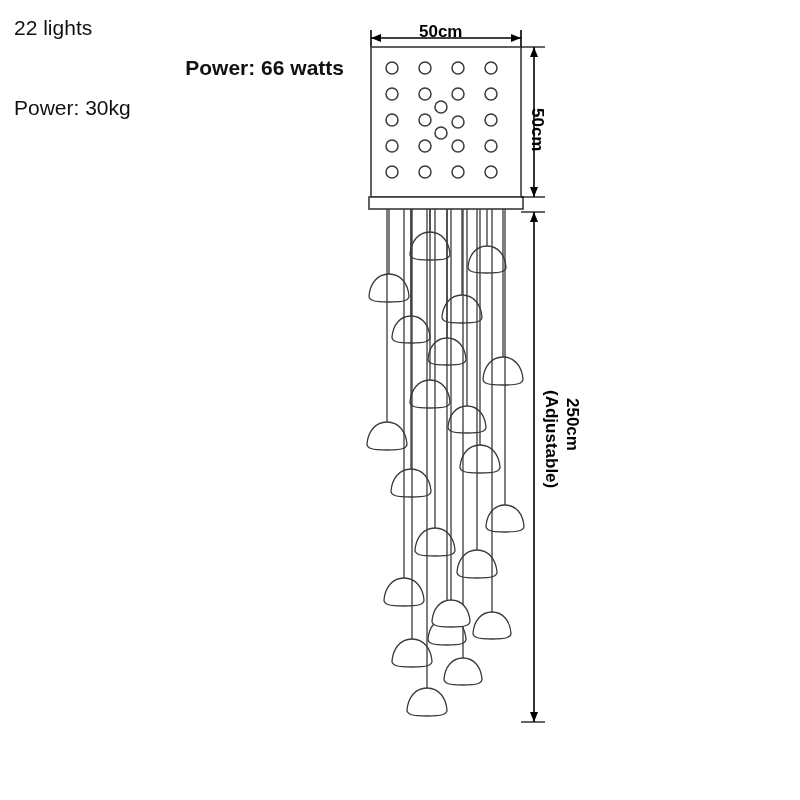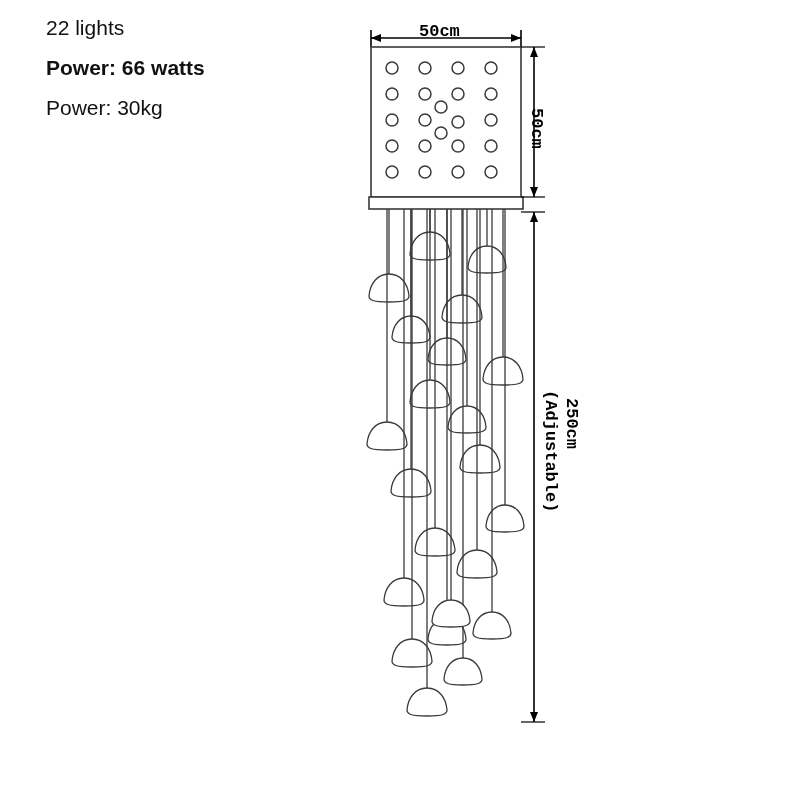--- a/index.html
+++ b/index.html
@@ -19,45 +19,44 @@
     position: absolute;
     left: 0; top: 0;
     width: 800px;
     height: 800px;
   }
   .spec-list {
     position: absolute;
     left: 14px;
     top: 8px;
     width: 330px;
-    margin-left: 32px;
   }
   .spec-line {
     font-size: 21px;
     line-height: 40px;
     color: #111;
     white-space: nowrap;
   }
   .spec-line.bold {
     font-weight: bold;
+    text-align: right;
   }
   svg.diagram {
     position: absolute;
     left: 0;
     top: 0;
     width: 800px;
     height: 800px;
   }
   .dim-label {
     position: absolute;
     font-size: 17px;
     font-weight: bold;
     color: #000;
     white-space: nowrap;
-    font-family: Liberation Mono, monospace;
   }
   #label-width {
     left: 419px;
     top: 22px;
   }
   #label-height {
     left: 527px;
     top: 108px;
     writing-mode: vertical-rl;
     text-orientation: mixed;

